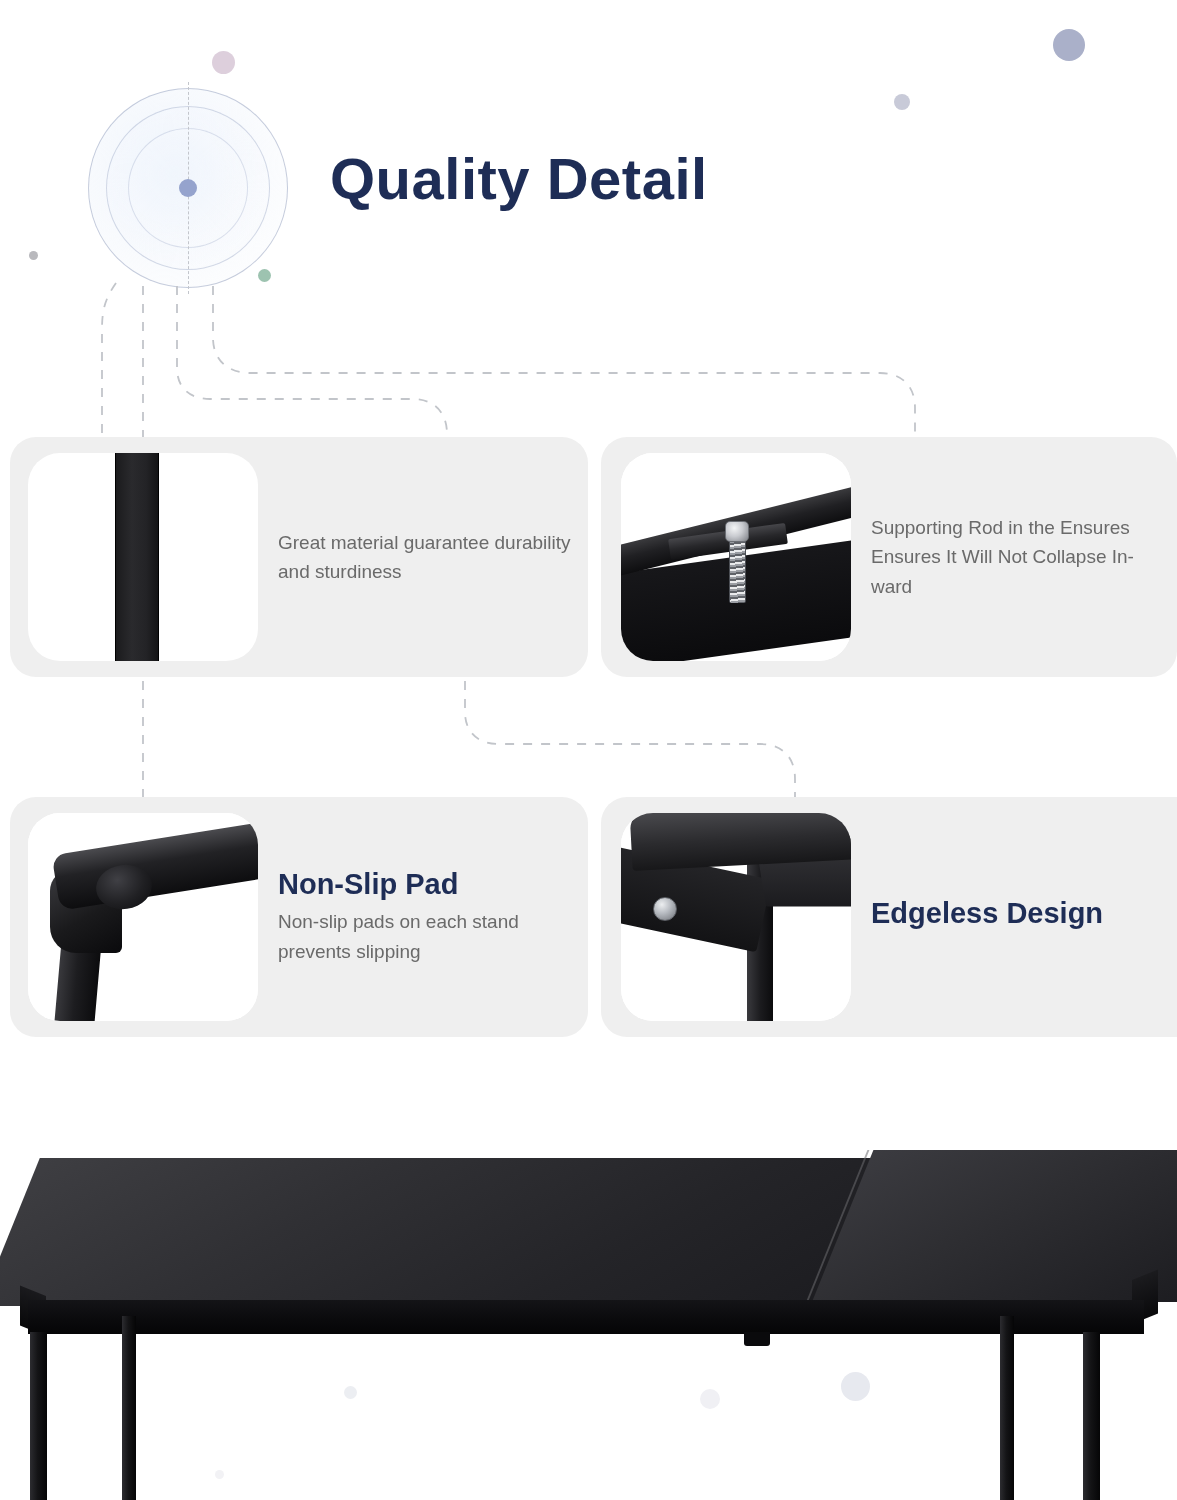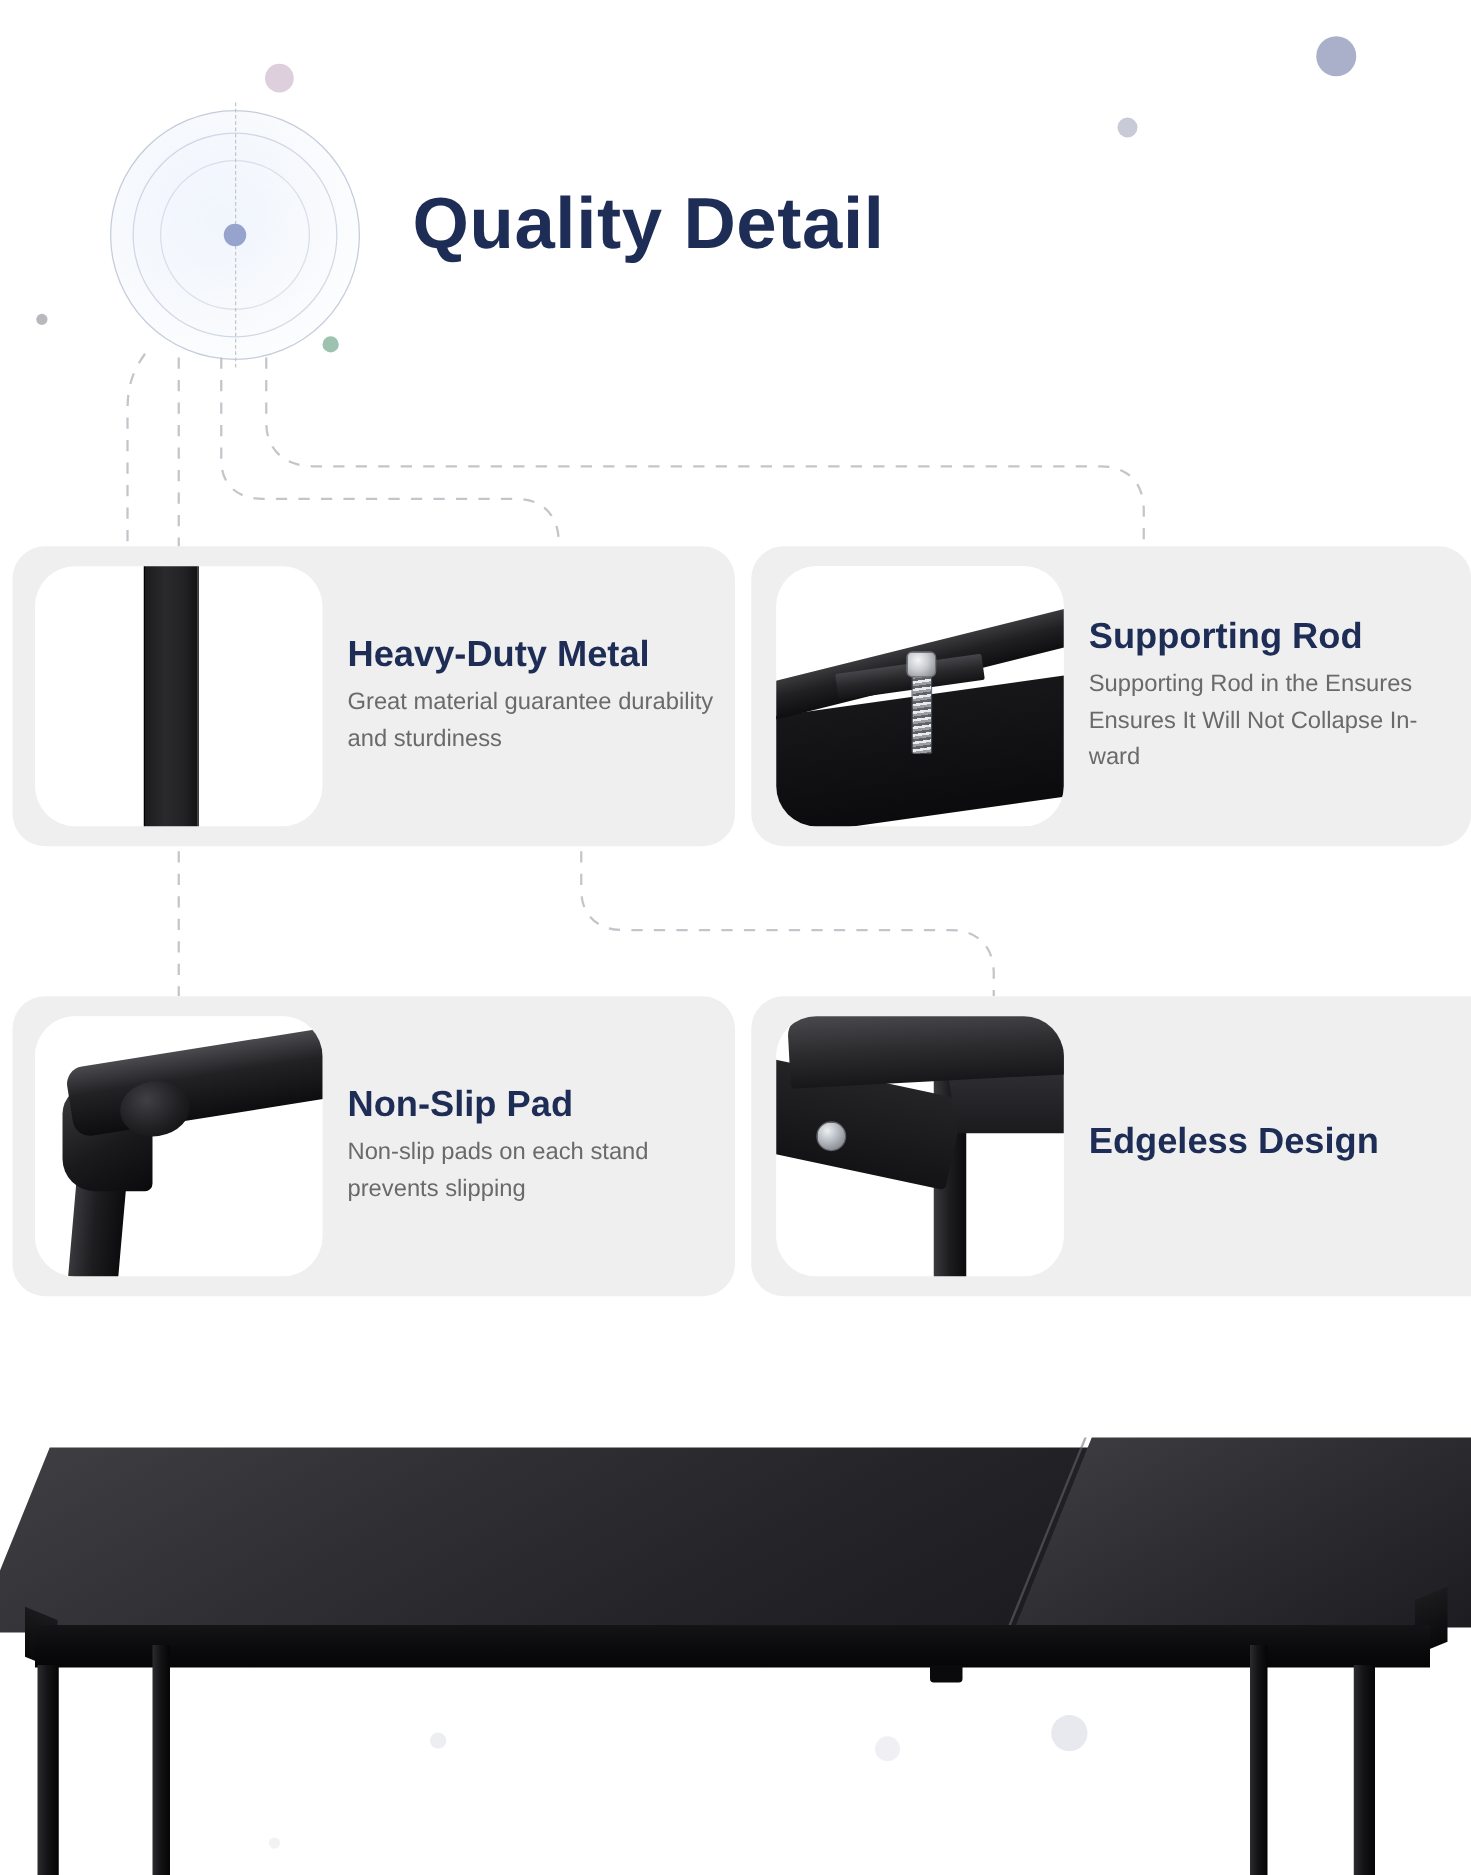--- a/index.html
+++ b/index.html
@@ -429,37 +429,35 @@
     <path class="conn" d="M 143,681 L 143,797"></path>
 
     <path class="conn" d="M 465,681 L 465,712 C 465,732 478,744 498,744 L 760,744 C 782,744 795,757 795,779 L 795,797"></path>
   </svg>
 
   <div class="card card-a">
     <div class="thumb">
       <div class="metal-bar"></div>
     </div>
     <div class="card-text">
-      <div class="card-title">Heavy-Duty Metal</div>
       <div class="card-desc">Great material guarantee durability and sturdiness</div>
     </div>
   </div>
 
   <div class="card card-b">
     <div class="thumb">
       <div class="rod-wrap">
         <div class="rod-plate"></div>
         <div class="rod-beam"></div>
         <div class="rod-cross"></div>
         <div class="rod-screw-thread"></div>
         <div class="rod-screw-head"></div>
       </div>
     </div>
     <div class="card-text">
-      <div class="card-title">Supporting Rod</div>
       <div class="card-desc">Supporting Rod in the Ensures Ensures It Will Not Collapse In-ward</div>
     </div>
   </div>
 
   <div class="card card-c">
     <div class="thumb">
       <div class="pad-wrap">
         <div class="pad-down"></div>
         <div class="pad-elbow"></div>
         <div class="pad-arm"></div>

